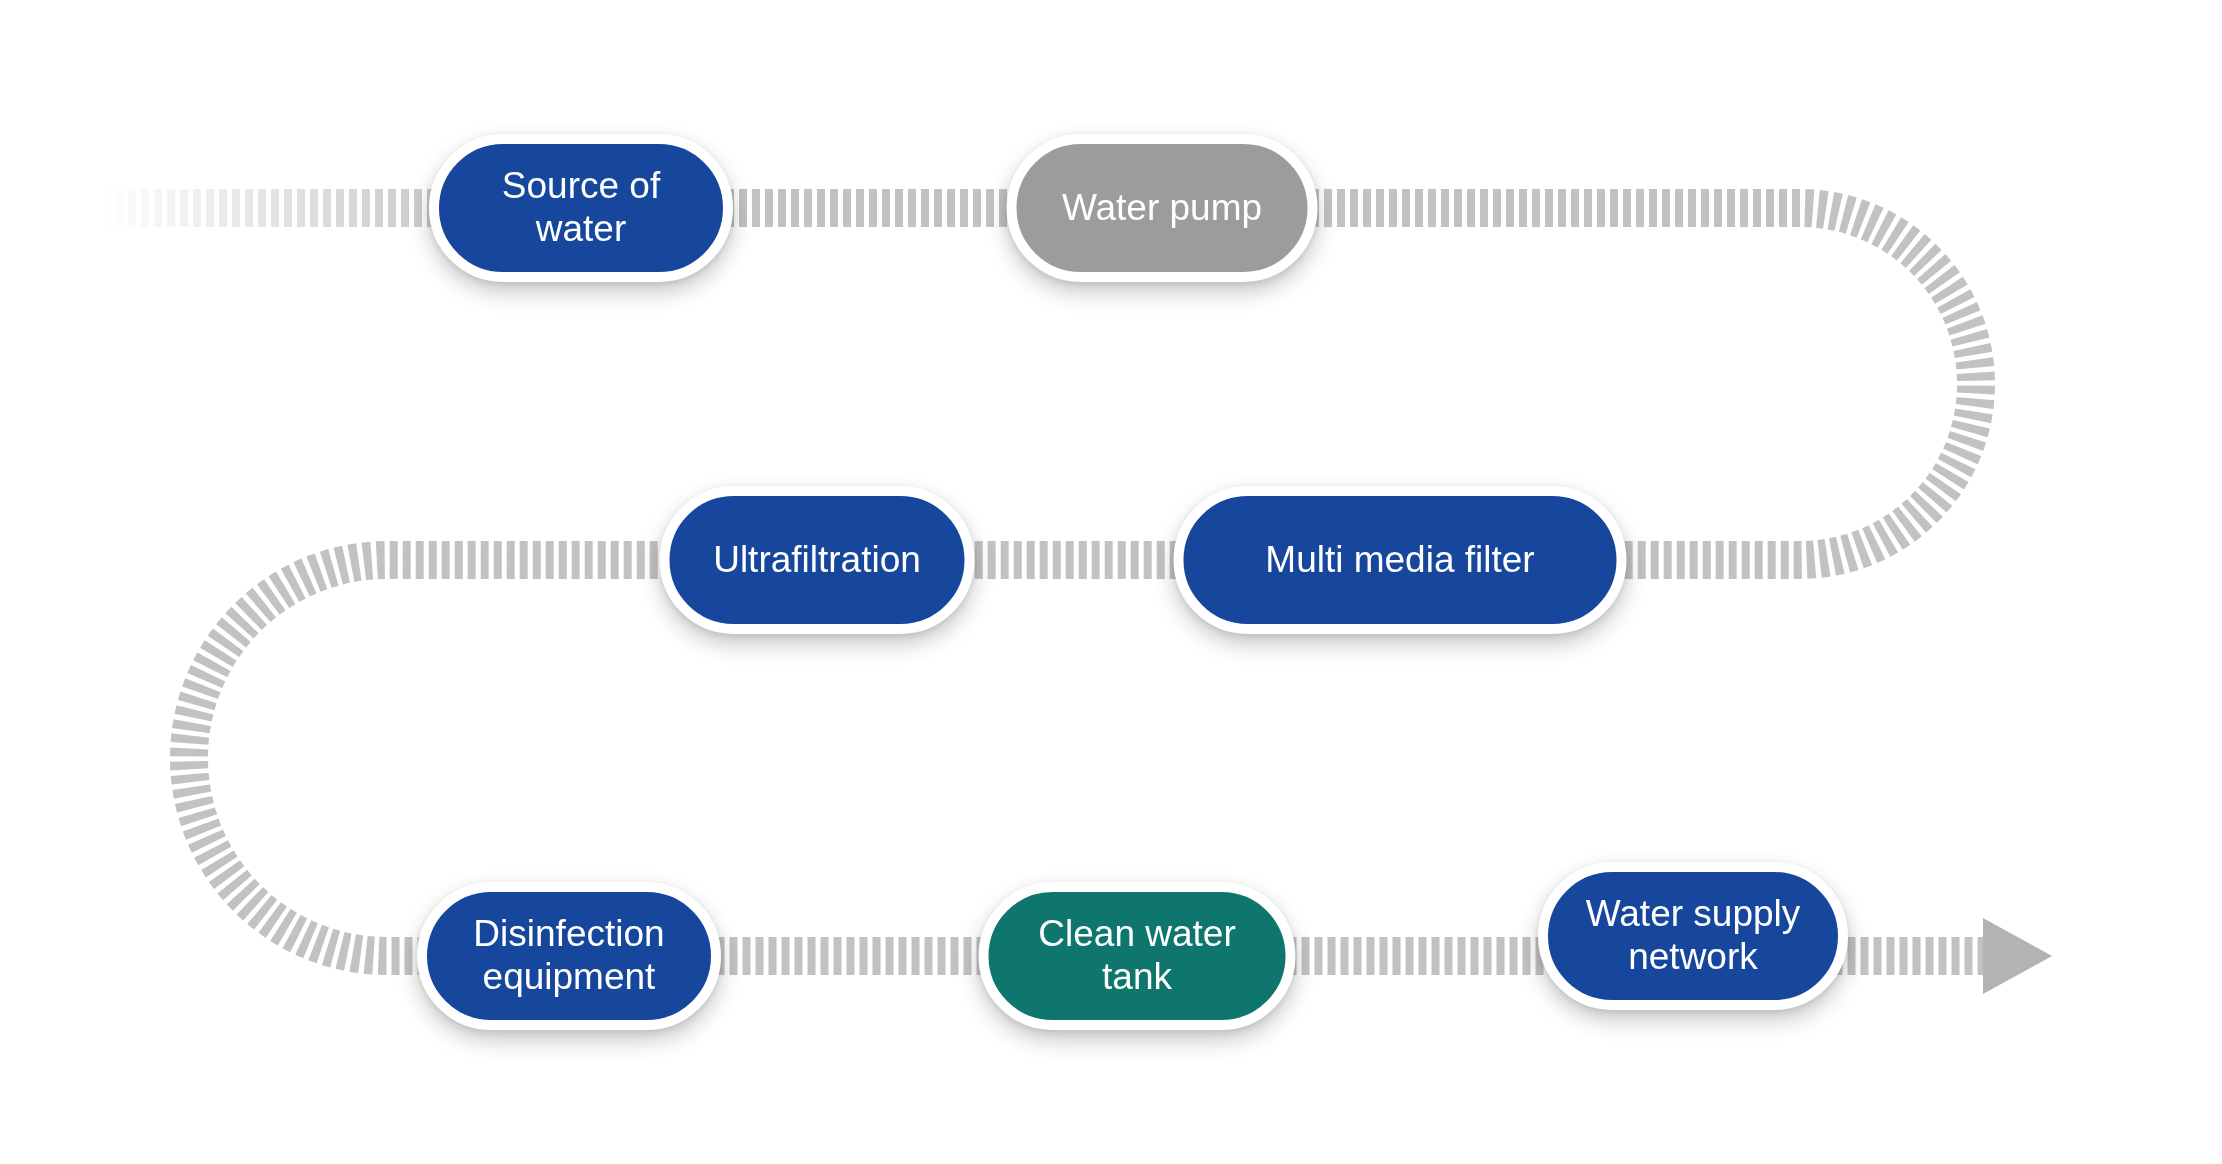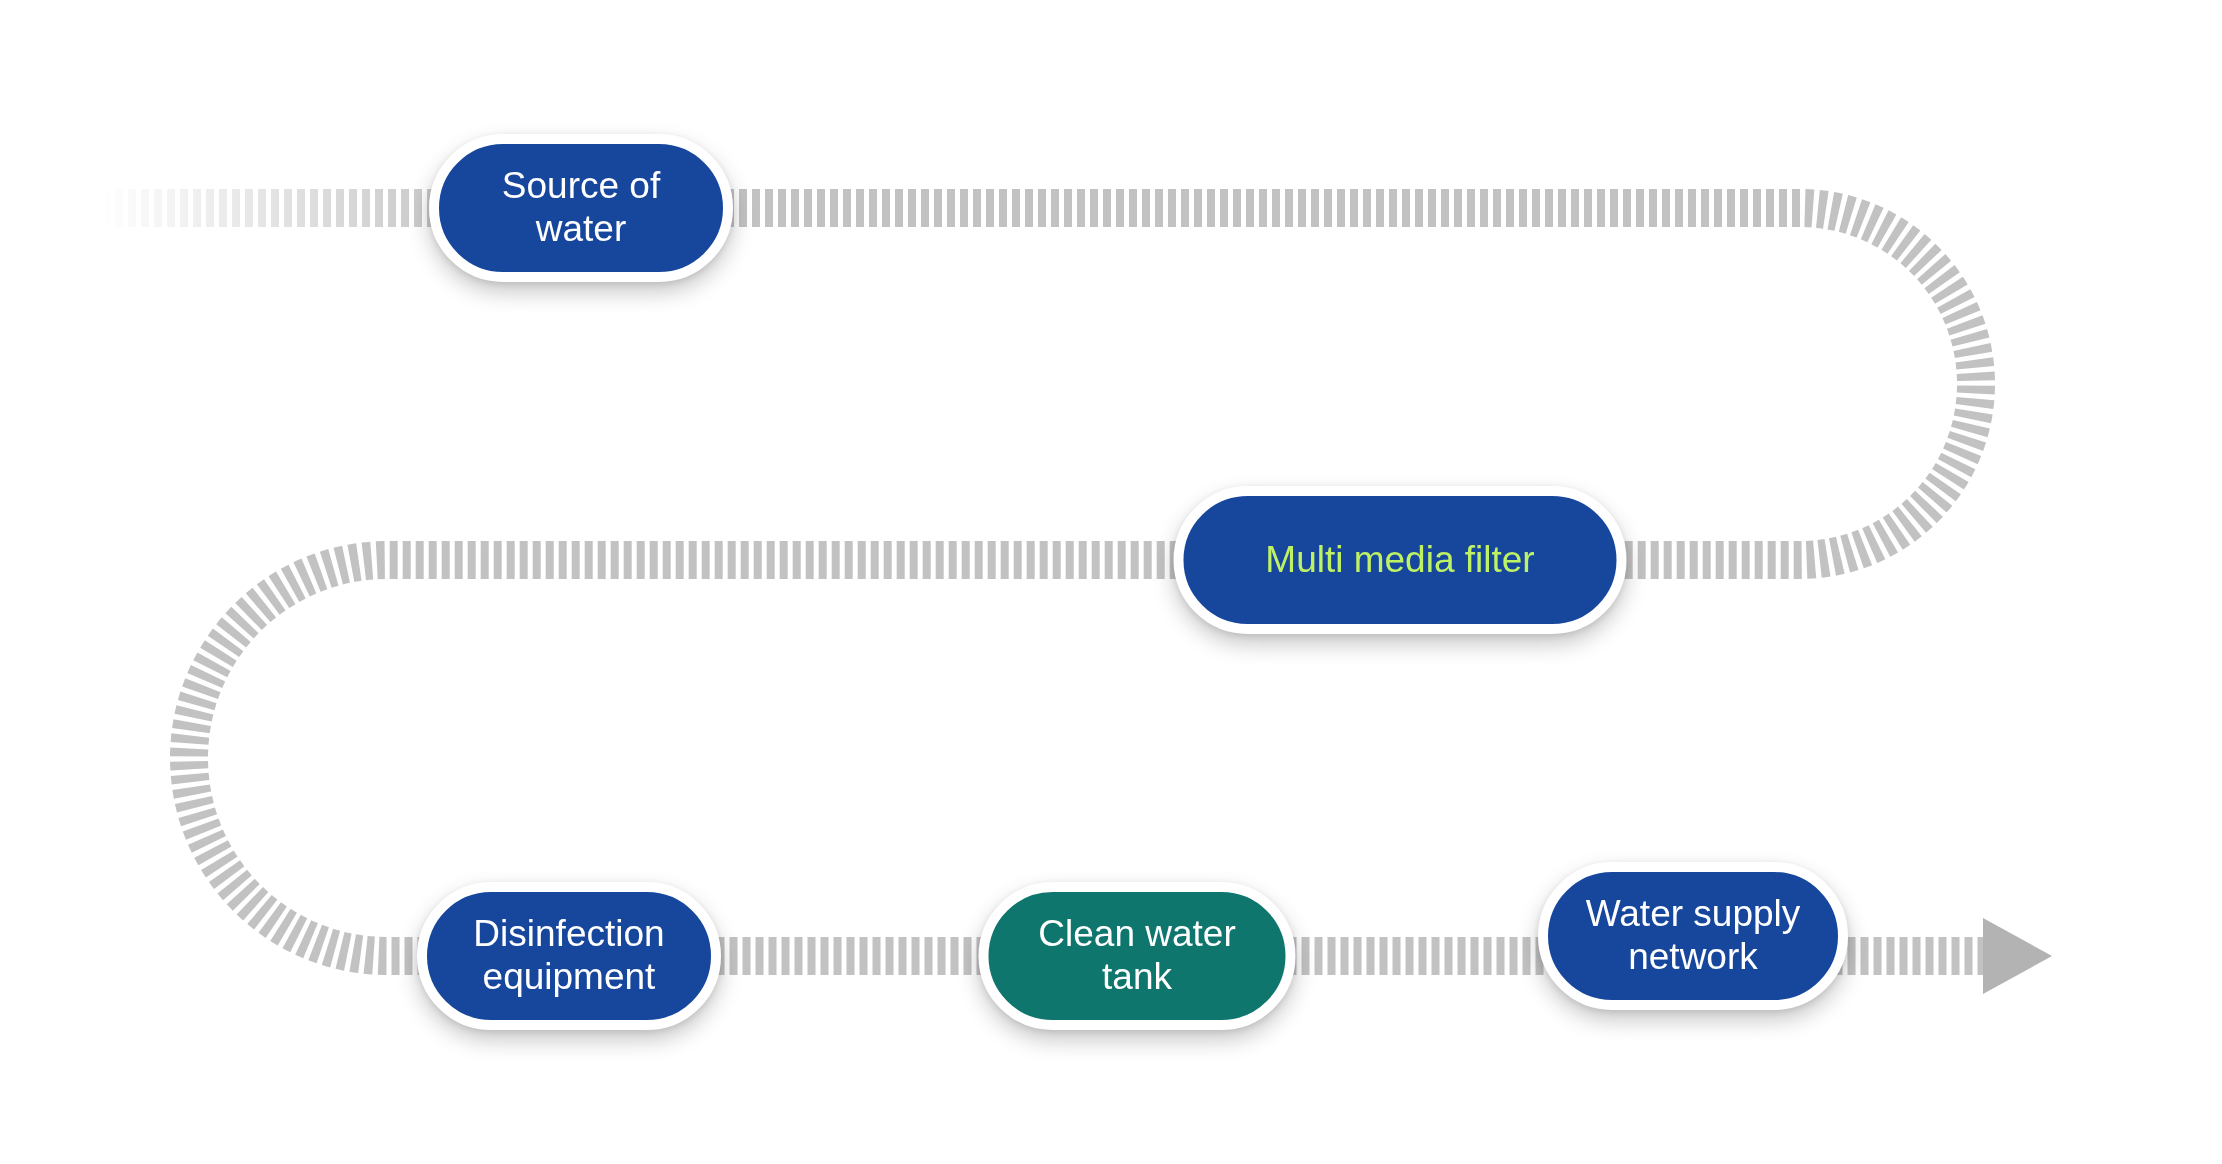--- a/index.html
+++ b/index.html
@@ -70,23 +70,29 @@
 
     <path d="M 479 208 H 1800 A 176 176 0 0 1 1800 560 H 387 A 196 196 0 0 0 387 956 H 1983" fill="none" stroke-width="38" stroke-dasharray="8 5" stroke="#C2C2C2"></path>
 
     <polygon points="1983,918 2052,956 1983,994" fill="#B3B3B3"></polygon>
   </svg>
 
   <div class="node n1" style="background: rgb(23, 71, 157); color: rgb(255, 255, 255);">
     <span>Source of water</span>
   </div>
 
+  <div class="node n2" style="background: rgb(154, 156, 158); color: rgb(255, 255, 255);">
+    <span>Water pump</span>
+  </div>
 
+  <div class="node n3" style="background: rgb(23, 71, 157); color: rgb(255, 255, 255);">
+    <span>Ultrafiltration</span>
+  </div>
 
-  <div class="node n4" style="background: rgb(23, 71, 157); color: #bef264;">
+  <div class="node n4" style="background: rgb(23, 71, 157); color: #ffffff;">
     <span>Multi media filter</span>
   </div>
 
   <div class="node n5" style="background: rgb(23, 71, 157); color: rgb(255, 255, 255);">
     <span>Disinfection equipment</span>
   </div>
 
   <div class="node n6" style="background: #0f766e; color: rgb(255, 255, 255);">
     <span>Clean water tank</span>
   </div>

